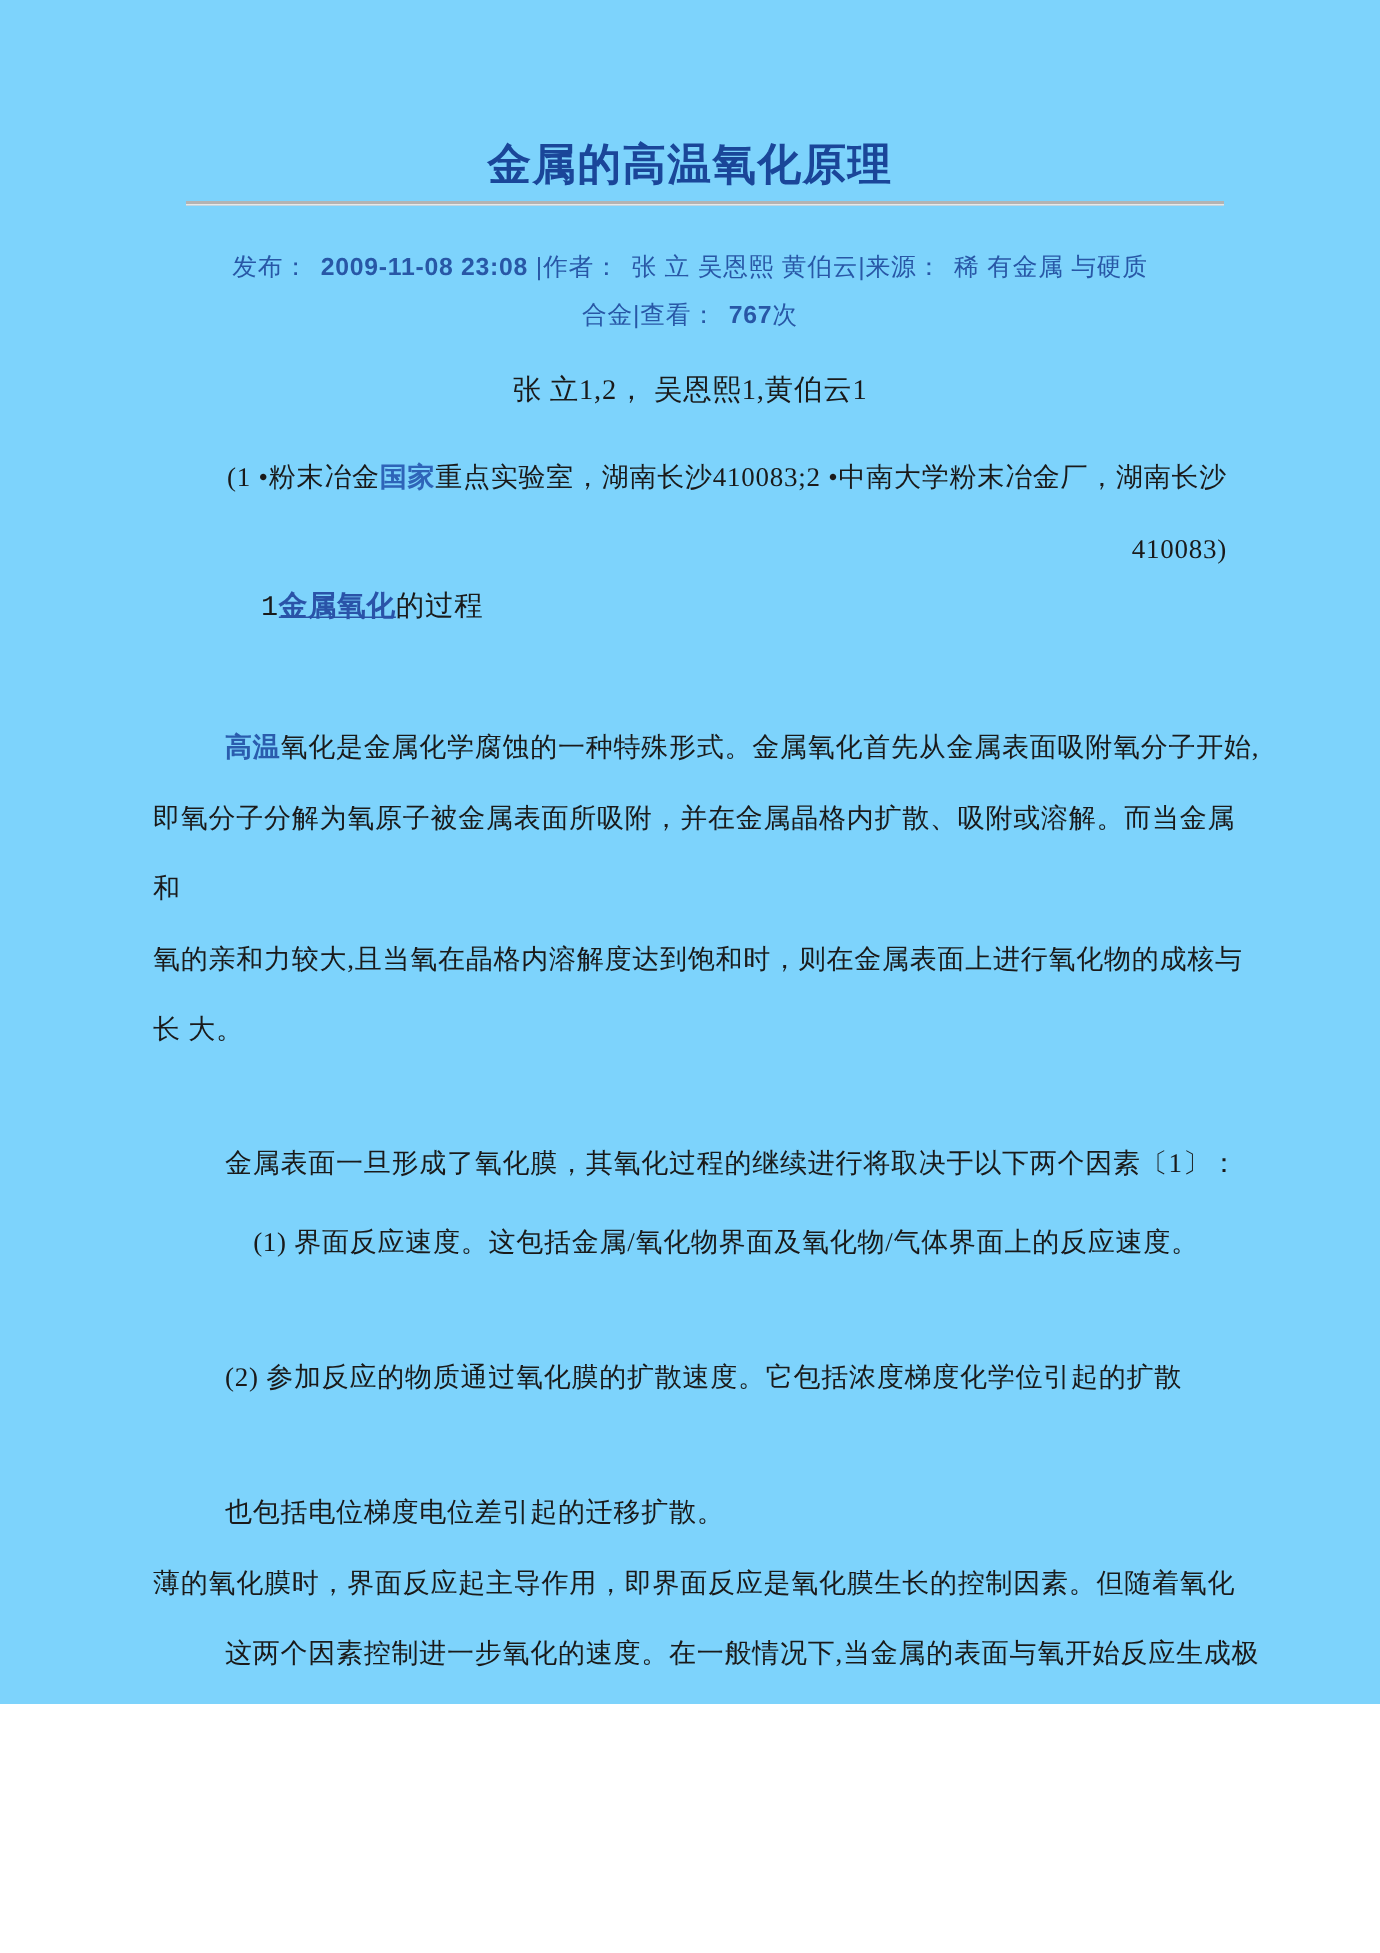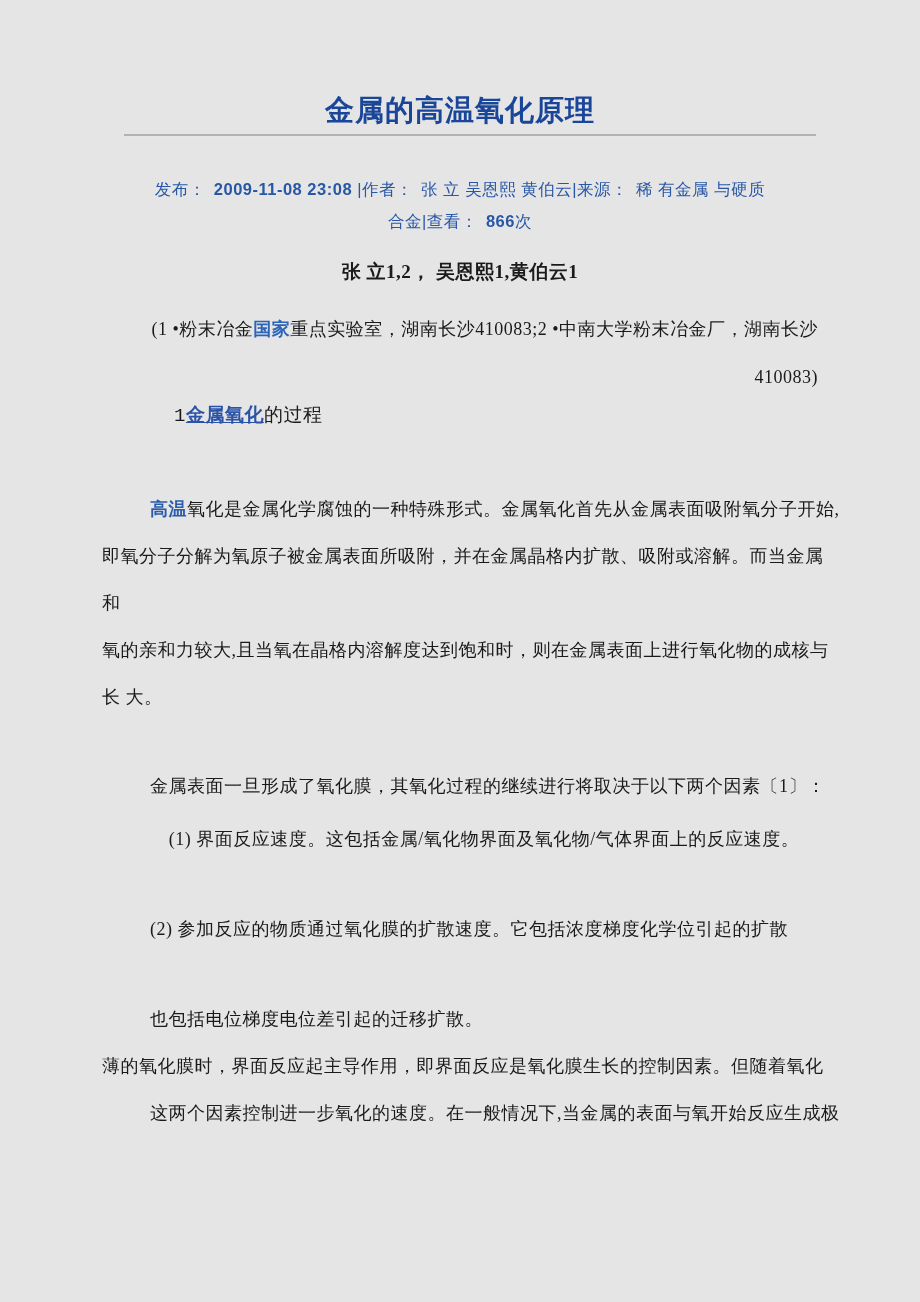--- a/index.html
+++ b/index.html
@@ -1,21 +1,21 @@
 <!DOCTYPE html>
 <html><head>
 <meta charset="utf-8">
 <style>
   html,body{margin:0;padding:0;background:#ffffff;}
   .page{
     position:relative;
     width:920px;
-    height:1302px;
+    height:1136px;
     margin:0 auto;
-    background:#e5e5e5;
+    background:#7dd3fc;
     overflow:hidden;
     font-family:"Liberation Serif","DejaVu Serif",serif;
     color:#1a1a1a;
   }
   .col{
     width:716px;
     margin:0 auto;
     padding-top:92px;
   }
   
@@ -29,38 +29,37 @@
     line-height:36px;
   }
   .divider{
     height:2px;
     background:#b3b3b3;
     border-bottom:1px solid #e7e7e7;
     margin:6px 2px 0 22px;
   }
   
   .meta{
-    margin-top:36px;
+    margin-top:25px;
     text-align:center;
     font-family:"Liberation Sans","DejaVu Sans",sans-serif;
     font-size:16.5px;
     color:#2857a6;
     line-height:32px;
     letter-spacing:0.5px;
   }
   .meta .strong{font-weight:bold;}
   .meta .sp{display:inline-block;width:8px;}
   
   .byline{
     margin-top:22px;
     text-align:center;
     font-size:19px;
     line-height:26px;
     letter-spacing:0.5px;
-    font-weight:bold;
   }
   
   .affiliation{
     margin-top:20px;
     text-align:right;
     font-size:18px;
     line-height:48px;
     letter-spacing:0.5px;
   }
   .link-bold{
@@ -102,21 +101,21 @@
 
 <div class="page">
   <div class="col">
 
     <div class="title">金属的高温氧化原理</div>
     <div class="divider"></div>
 
     <div class="meta">
       <span>发布：</span><span class="sp"></span><span class="strong">2009-11-08 23:08 </span><span>|作者：</span><span class="sp"></span><span>张 立 吴恩熙 黄伯云</span><span>|来源：</span><span class="sp"></span><span>稀 有金属 与硬质</span>
       <br>
-      <span>合金</span><span>|查看：</span><span class="sp"></span><span class="strong">866</span><span>次</span>
+      <span>合金</span><span>|查看：</span><span class="sp"></span><span class="strong">767</span><span>次</span>
     </div>
 
     <div class="byline">张 立1,2， 吴恩熙1,黄伯云1</div>
 
     <div class="affiliation">
       <div><span>(1 •粉末冶金</span><span class="link-bold">国家</span><span>重点实验室，湖南长沙410083;2 •中南大学粉末冶金厂，湖南长沙</span></div>
       <div>410083)</div>
     </div>
 
     <div class="section-heading">

